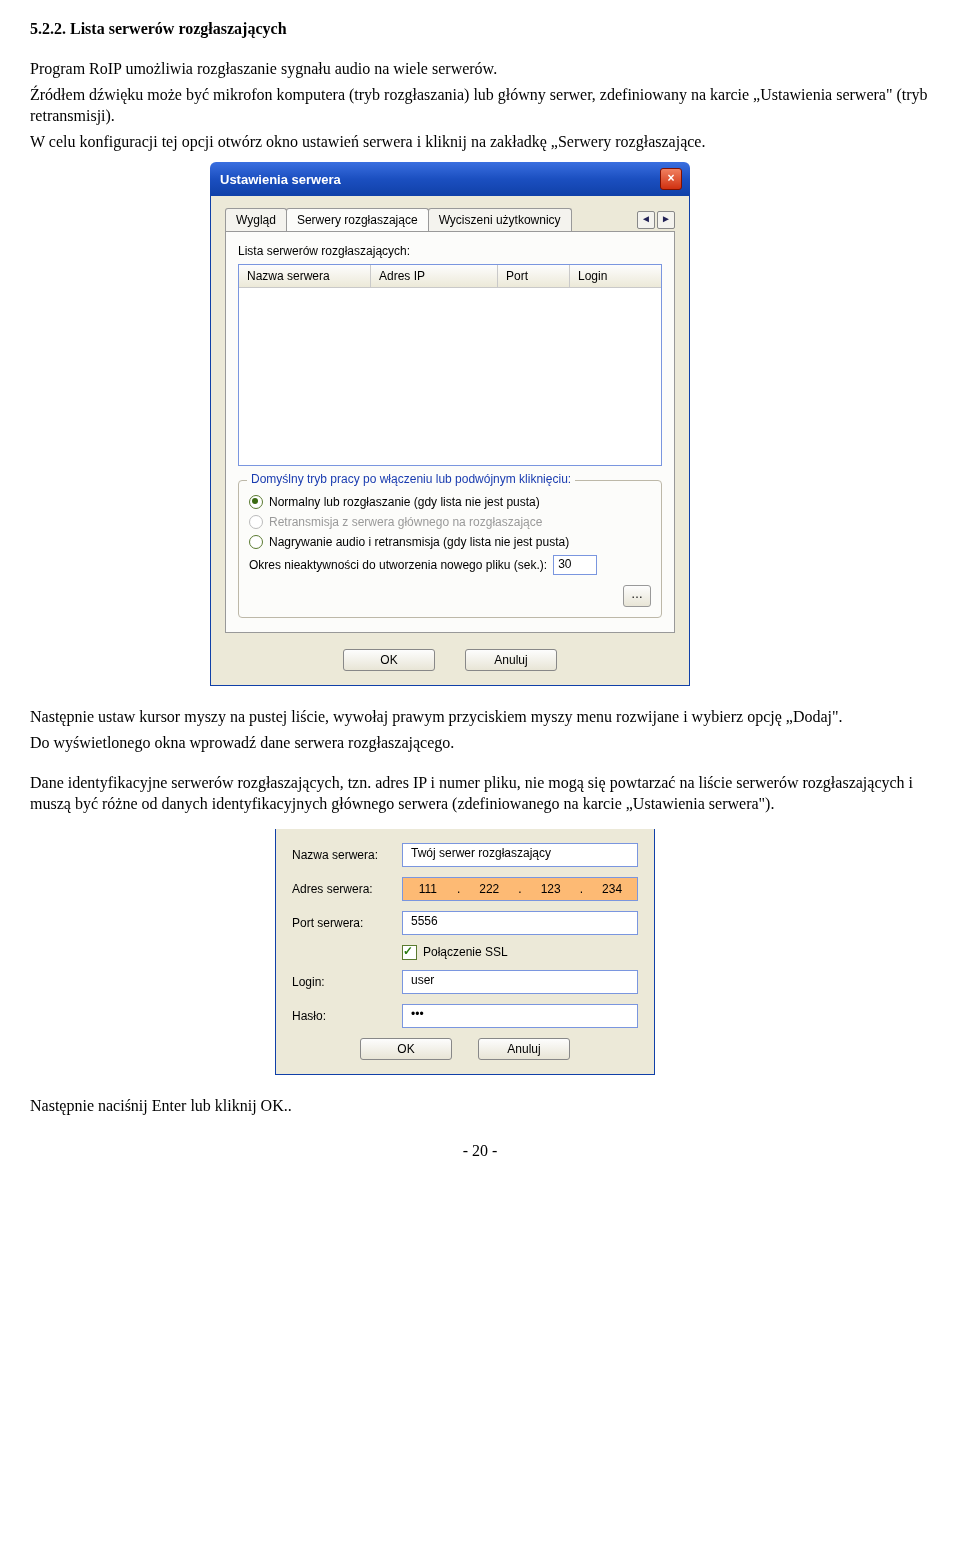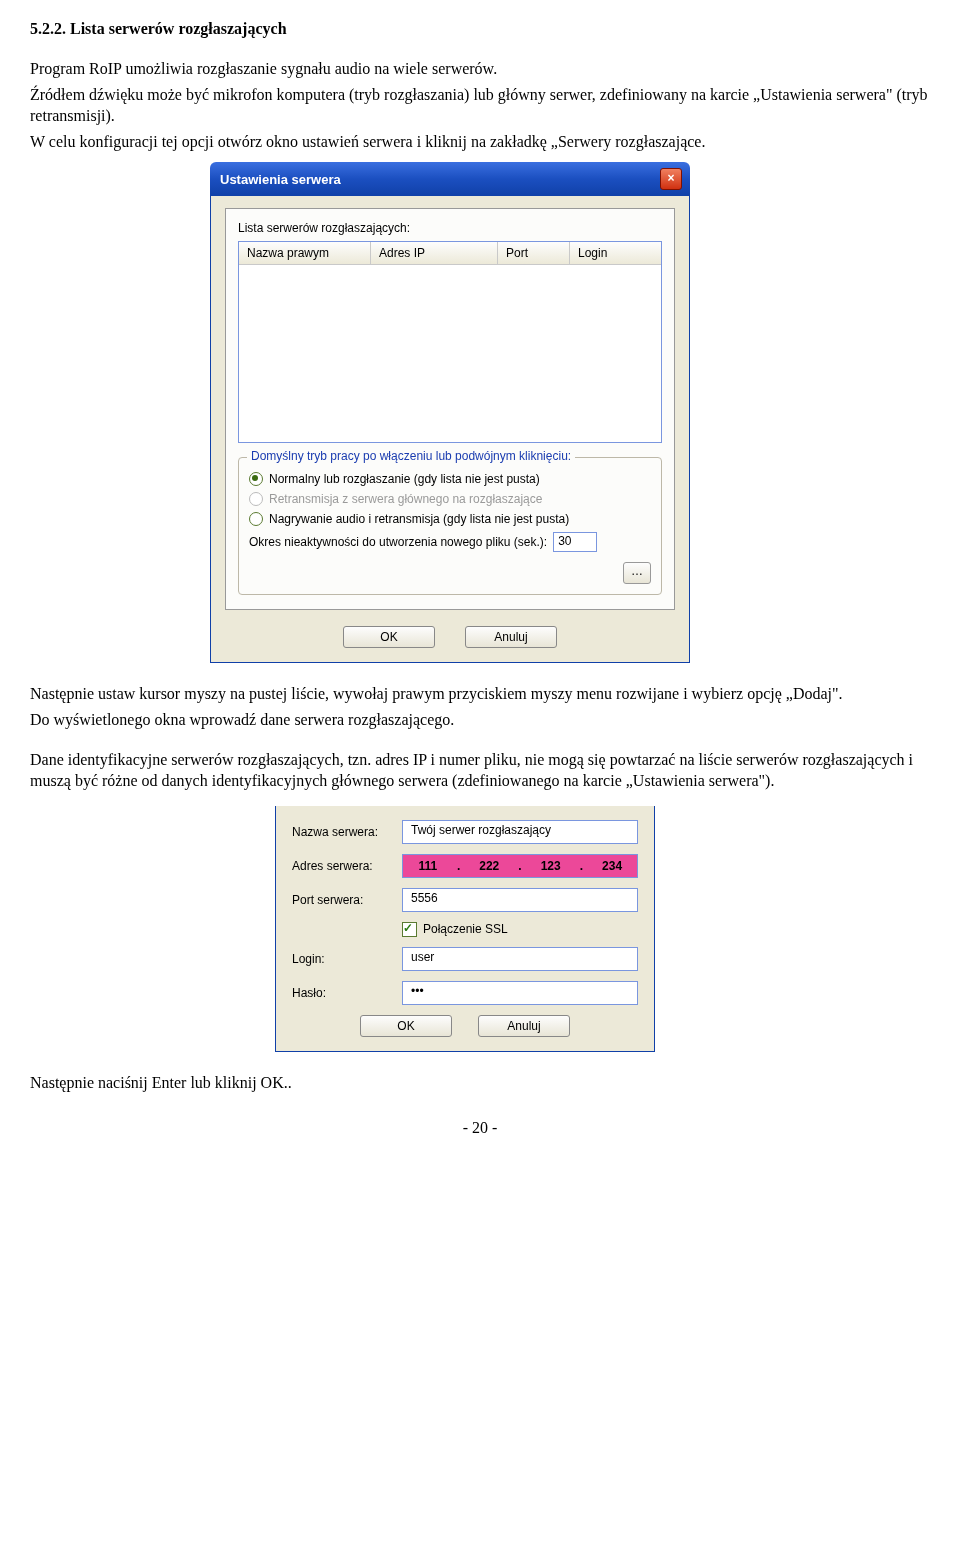--- a/index.html
+++ b/index.html
@@ -214,28 +214,27 @@
   .forminput {
     border: 1px solid #7a96df;
     background: #fff;
     padding: 2px 8px;
     height: 18px;
     font-size: 12px;
     flex: 1;
   }
   .ipwrap {
     border: 1px solid #7a96df;
-    background: #ec4899;
+    background: #fdba74;
     display: flex;
     align-items: center;
     padding: 2px 4px;
     height: 18px;
     flex: 1;
     justify-content: space-around;
-    font-weight: bold;
   }
   .ipseg { width: 28px; text-align: center; }
   .ipdot { width: 6px; text-align:center;}
   .chkwrap {
     display: flex; align-items: center; gap: 6px;
     margin: 4px 0 10px 110px;
   }
   .checkbox {
     width: 13px; height: 13px;
     border: 1px solid #5a7a30;
@@ -266,25 +265,34 @@
 <p class="paragraph">Program RoIP umożliwia rozgłaszanie sygnału audio na wiele serwerów.</p>
 <p class="paragraph">Źródłem dźwięku może być mikrofon komputera (tryb rozgłaszania) lub główny serwer, zdefiniowany na karcie „Ustawienia serwera" (tryb retransmisji).</p>
 <p class="paragraph">W celu konfiguracji tej opcji otwórz okno ustawień serwera i kliknij na zakładkę „Serwery rozgłaszające.</p>
 
 <div class="dialog-wrap1">
   <div class="titlebar">
     <span>Ustawienia serwera</span>
     <div class="closebtn">×</div>
   </div>
   <div class="dlgbody1">
+    <div class="tabs">
+      <div class="tab">Wygląd</div>
+      <div class="tab active">Serwery rozgłaszające</div>
+      <div class="tab">Wyciszeni użytkownicy</div>
+      <div class="tab-scroll">
+        <div class="tab-arrow">◄</div>
+        <div class="tab-arrow">►</div>
+      </div>
+    </div>
     <div class="tabpanel">
       <div class="grouplabel">Lista serwerów rozgłaszających:</div>
       <div class="listbox">
         <div class="listheader">
-          <div class="col c1">Nazwa prawym</div>
+          <div class="col c1">Nazwa serwera</div>
           <div class="col c2">Adres IP</div>
           <div class="col c3">Port</div>
           <div class="col c4">Login</div>
         </div>
       </div>
 
       <div class="group2">
         <div class="group2-title">Domyślny tryb pracy po włączeniu lub podwójnym kliknięciu:</div>
         <div class="radio-row">
           <div class="radio-dot"></div>

